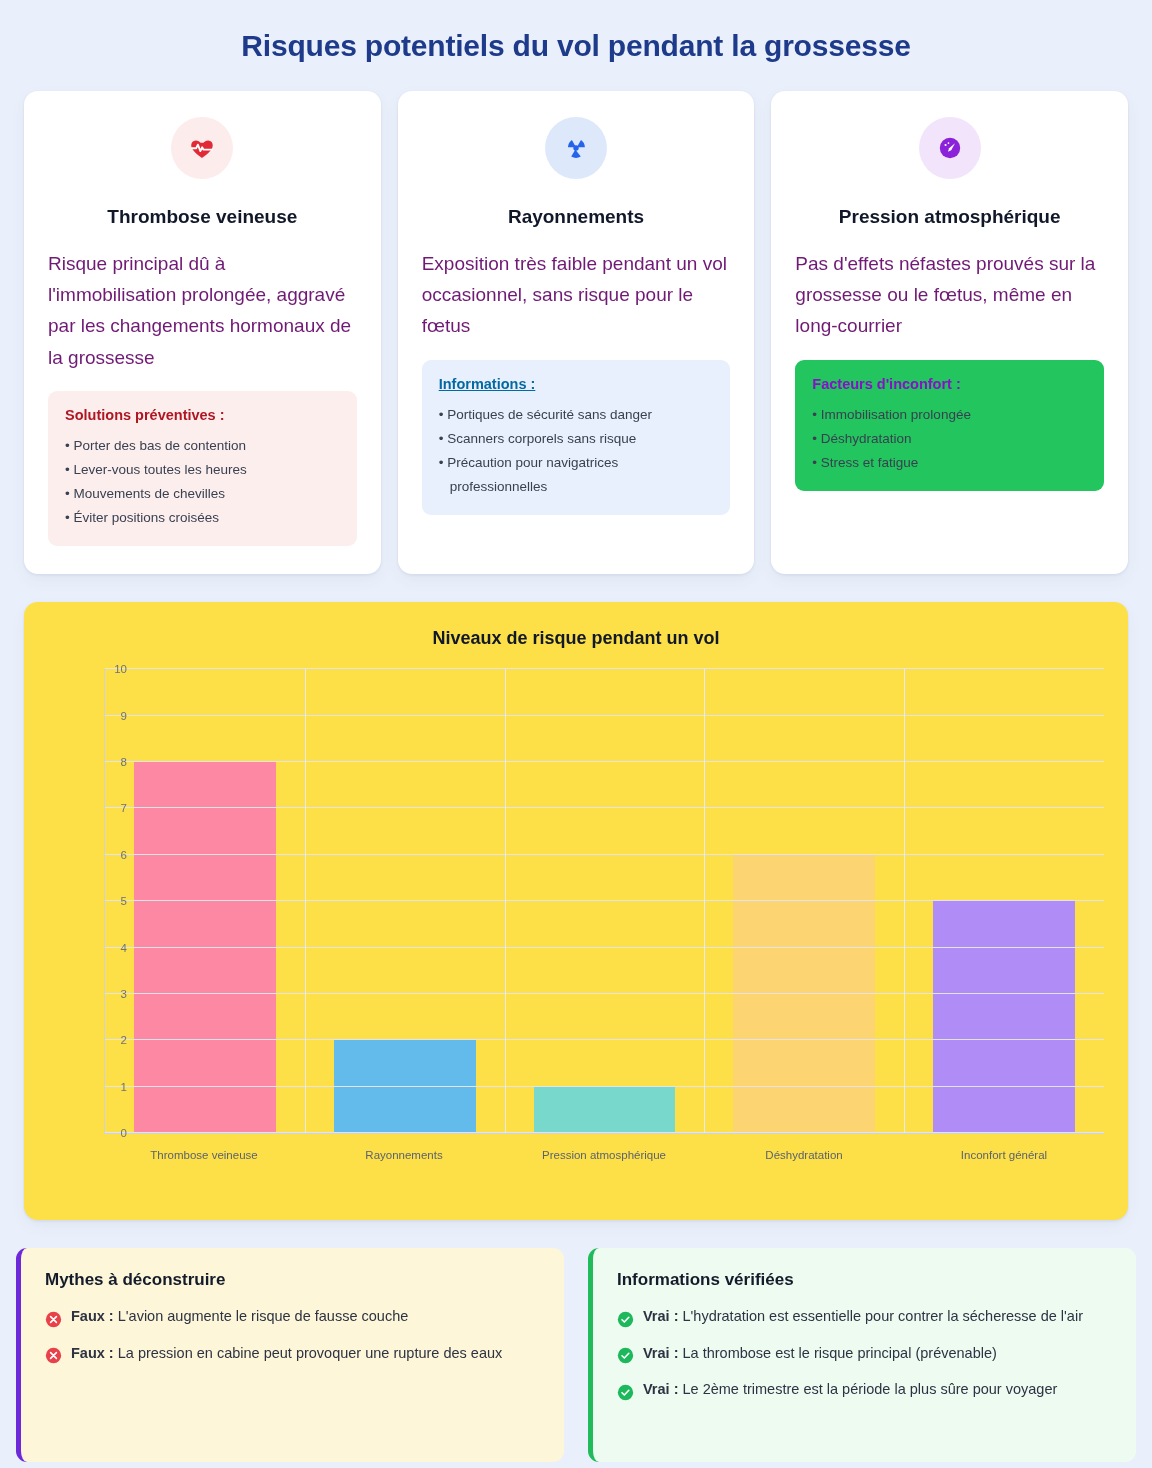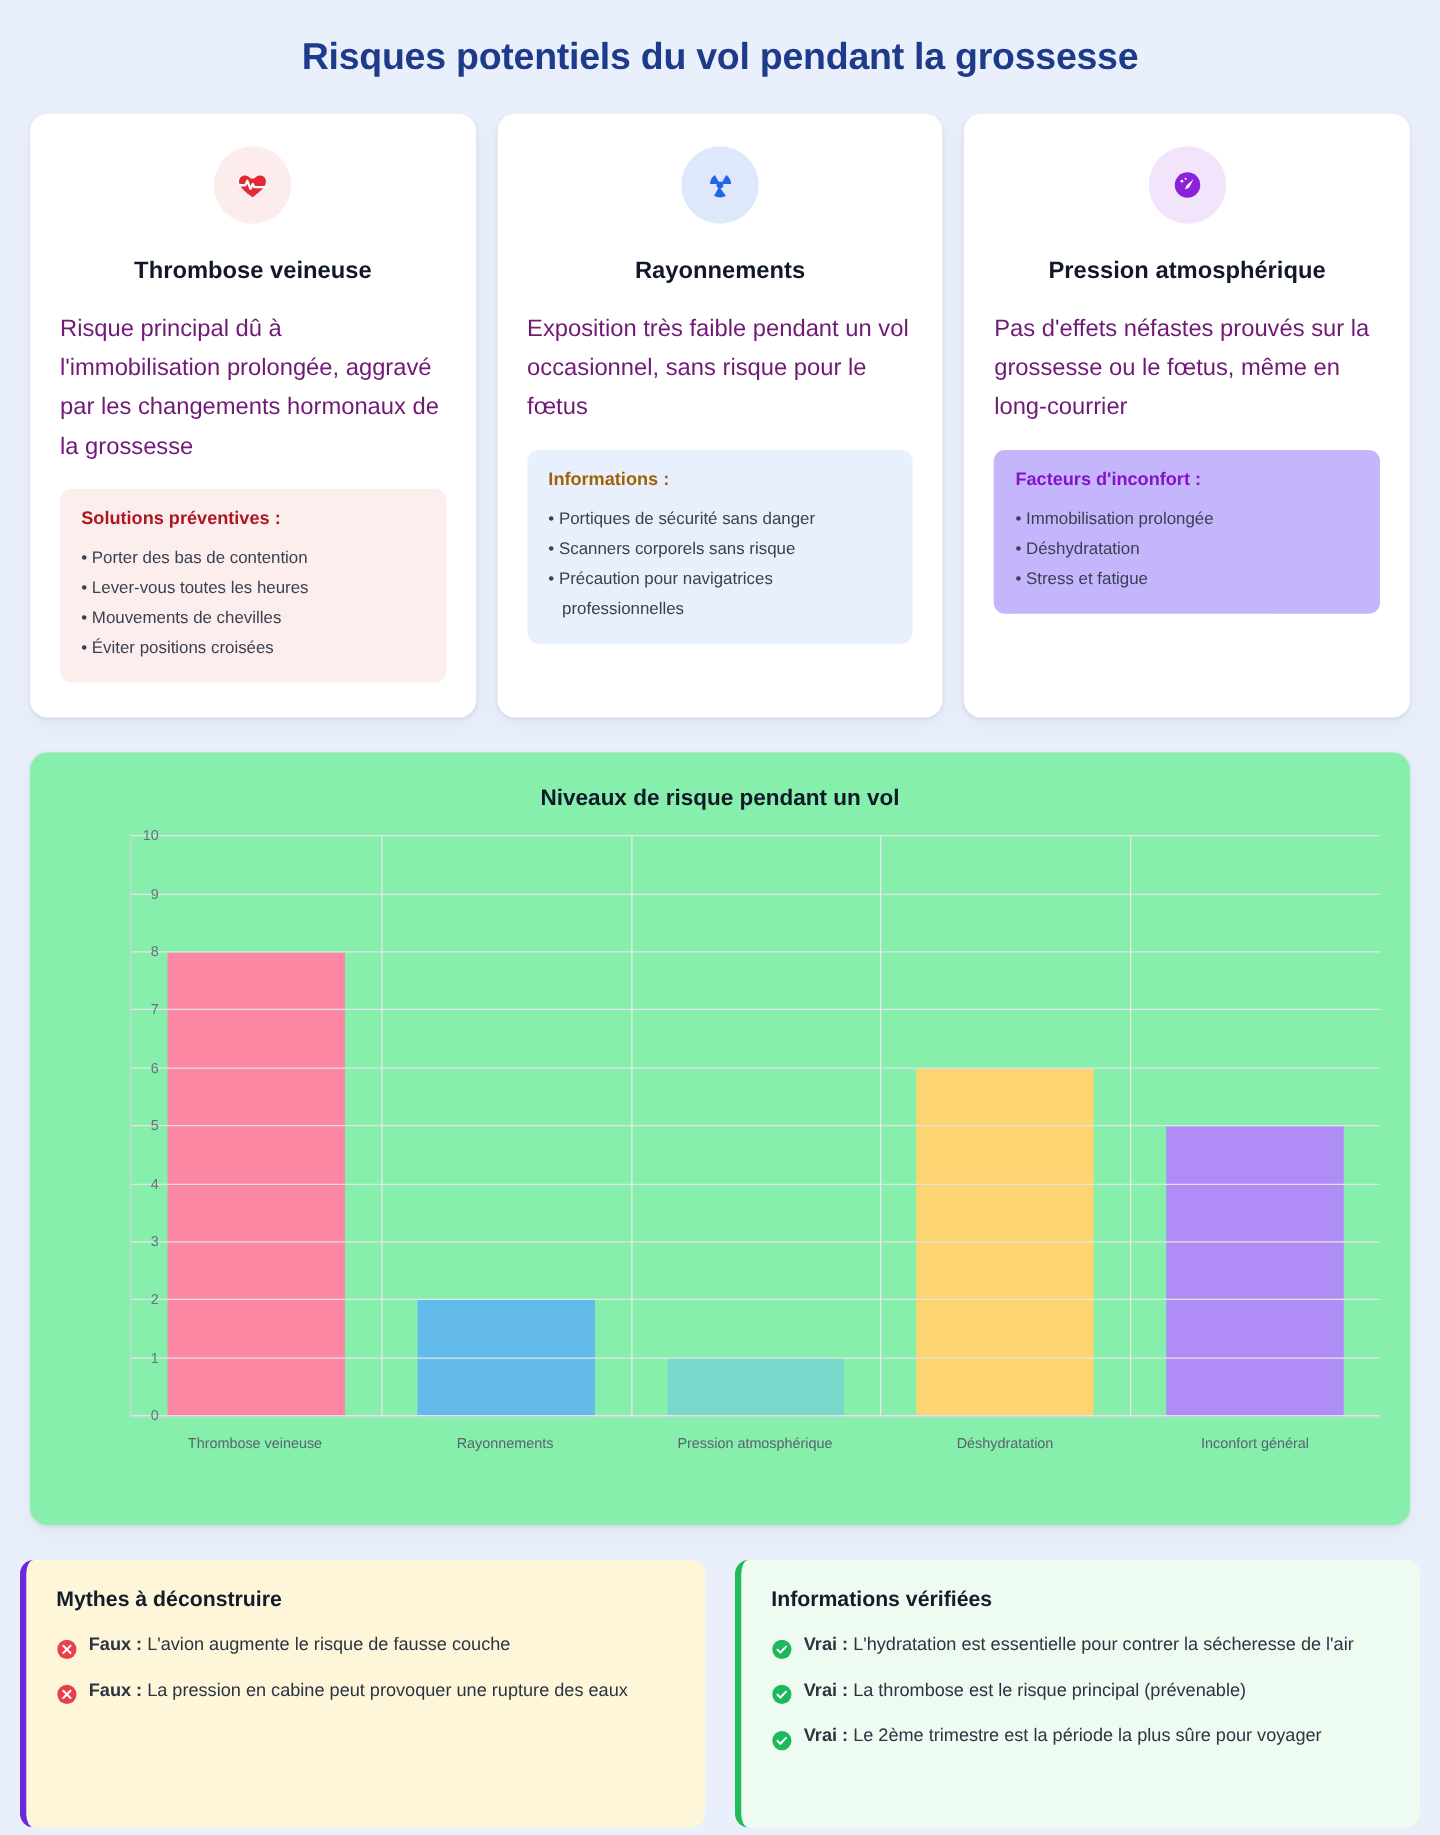--- a/index.html
+++ b/index.html
@@ -93,30 +93,30 @@
     content: "• ";
   }
 
   
   .c-red .icon-circle { background: #fdecec; }
   .c-red .sub-box { background: #fdeeee; }
   .c-red .sub-box-title { color: #b01622; }
 
   .c-blue .icon-circle { background: #dde9fb; }
   .c-blue .sub-box { background: #e8f0fd; }
-  .c-blue .sub-box-title { color: #a16207; }
+  .c-blue .sub-box-title { color: #0369a1; text-decoration: underline; }
 
   .c-purple .icon-circle { background: #f2e4fb; }
-  .c-purple .sub-box { background: #c4b5fd; }
+  .c-purple .sub-box { background: #22c55e; }
   .c-purple .sub-box-title { color: #8711c9; }
 
   
   .chart-card {
     margin: 28px 24px 0 24px;
-    background: #86efac;
+    background: #fde047;
     border-radius: 14px;
     box-shadow: 0 1px 3px rgba(20,30,70,0.08), 0 6px 16px rgba(20,30,70,0.05);
     padding: 26px 24px 22px 24px;
     height: 618px;
     position: relative;
   }
   .chart-title {
     text-align: center;
     font-size: 18px;
     font-weight: bold;

